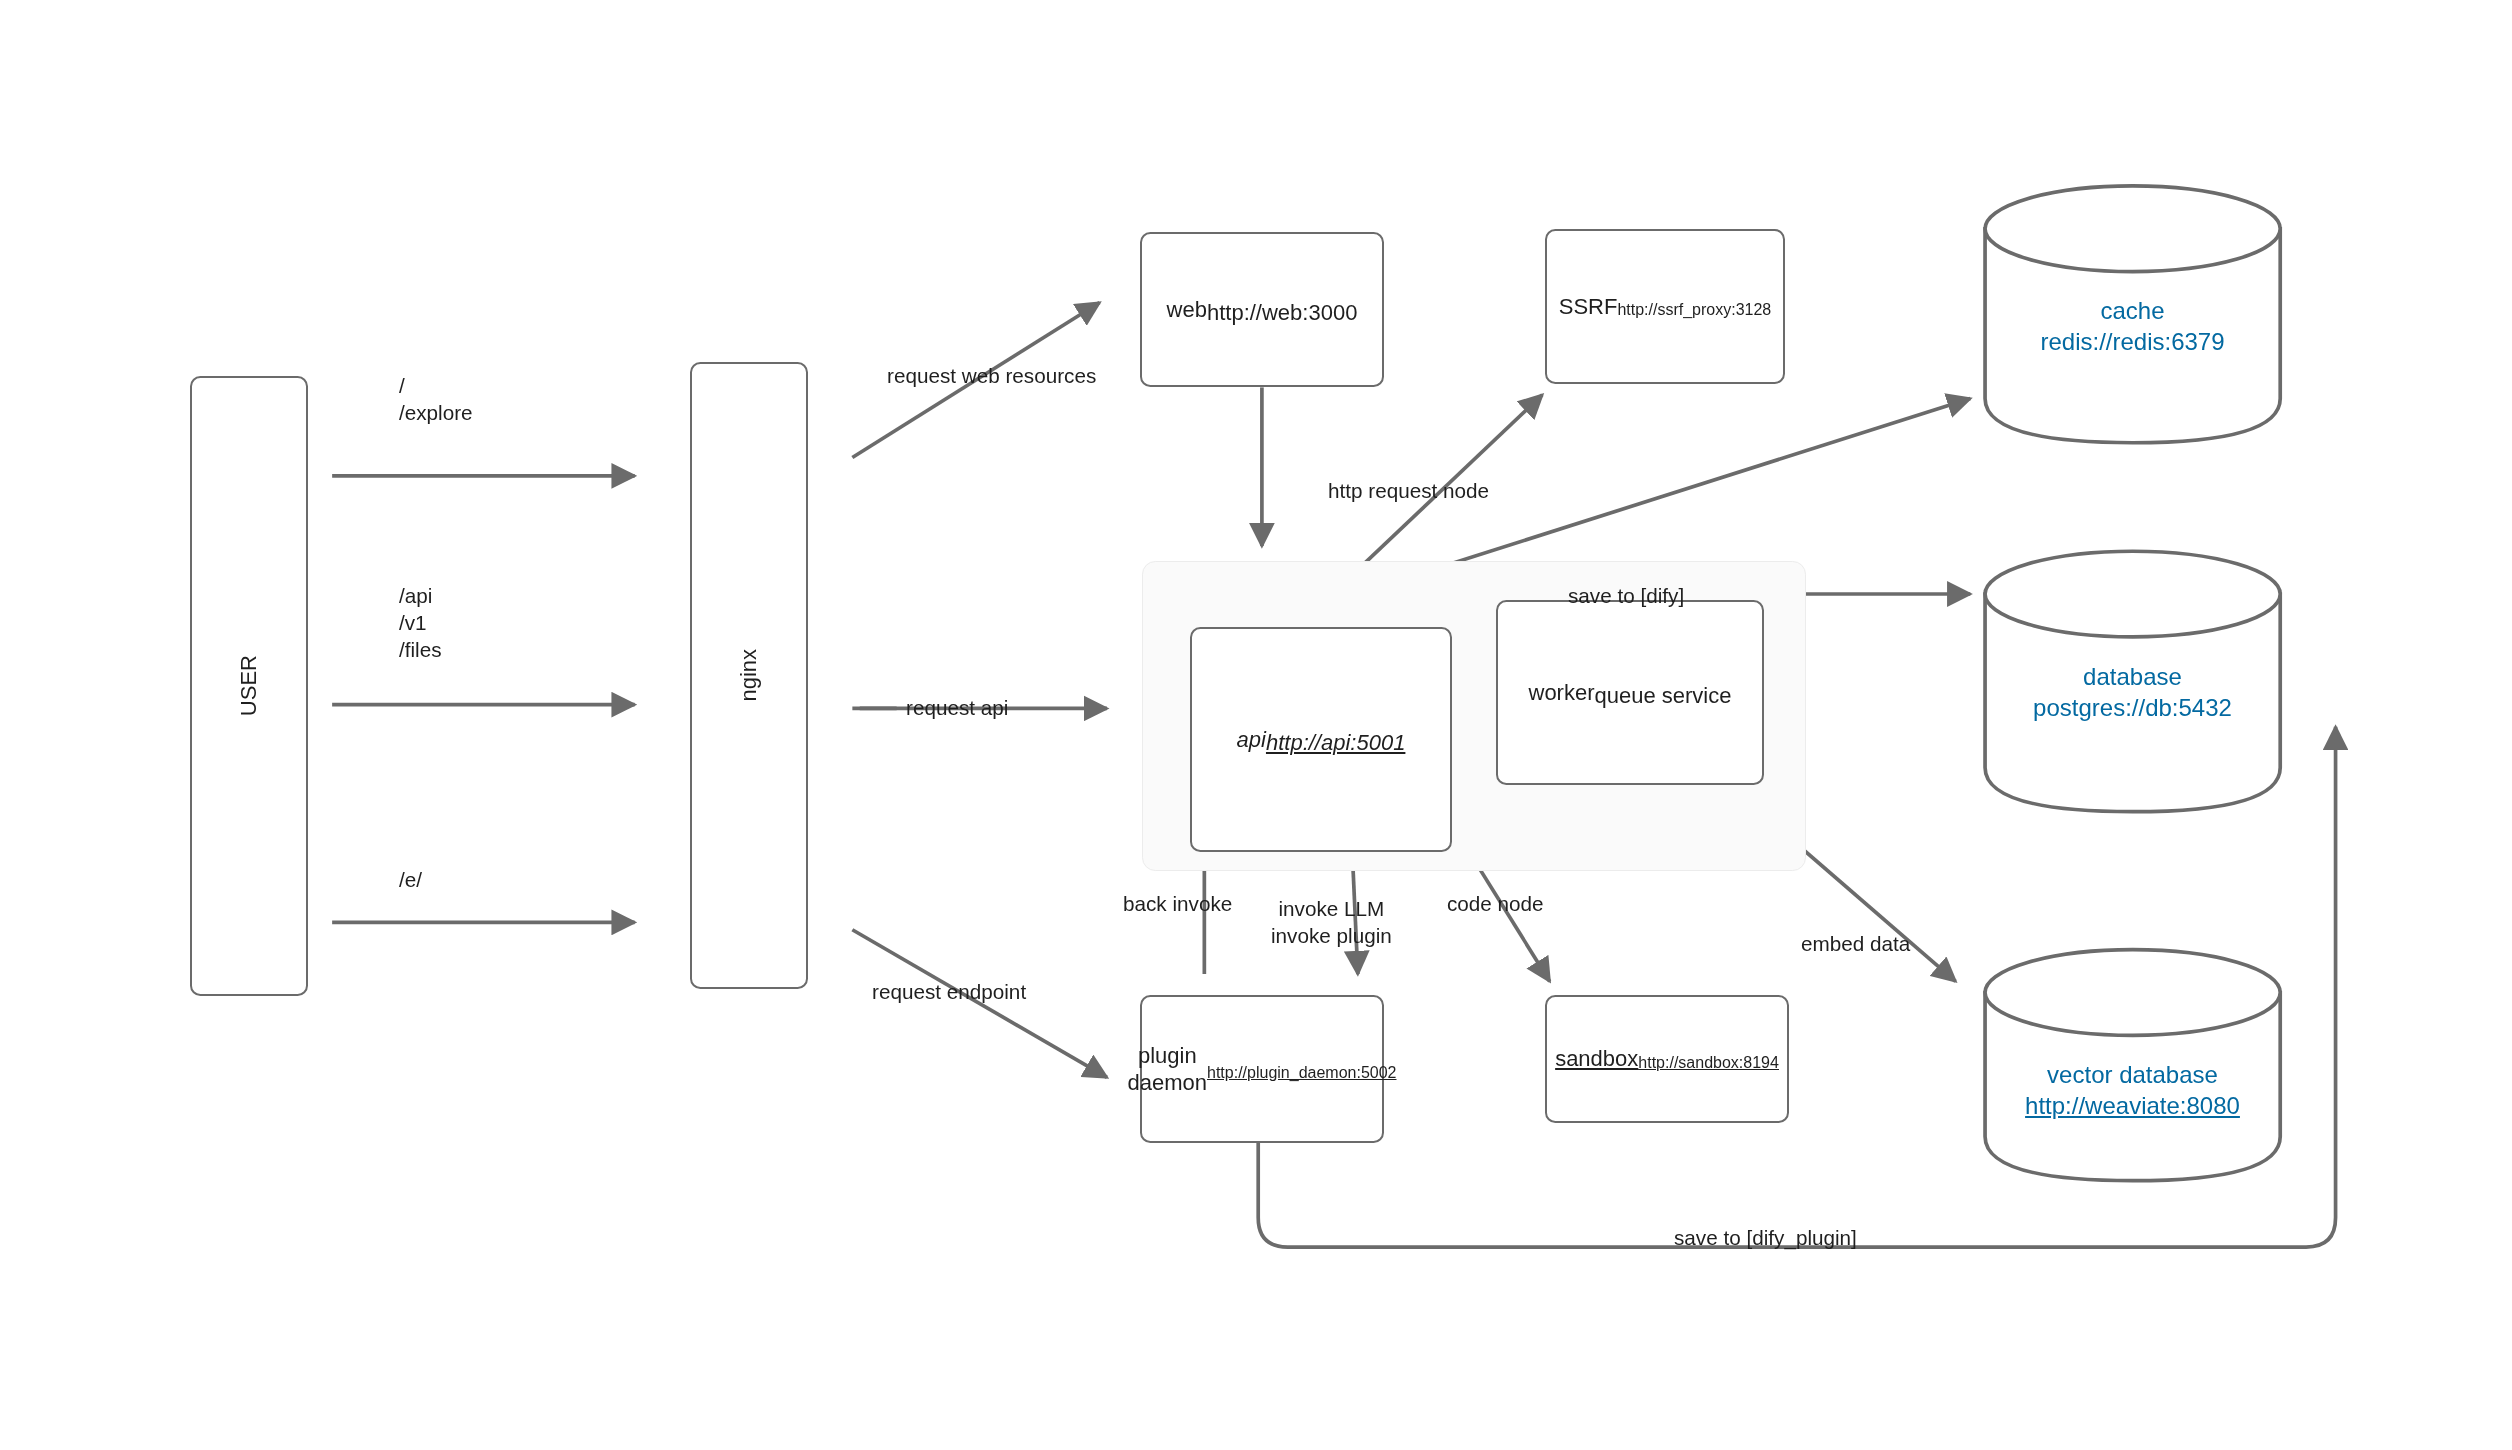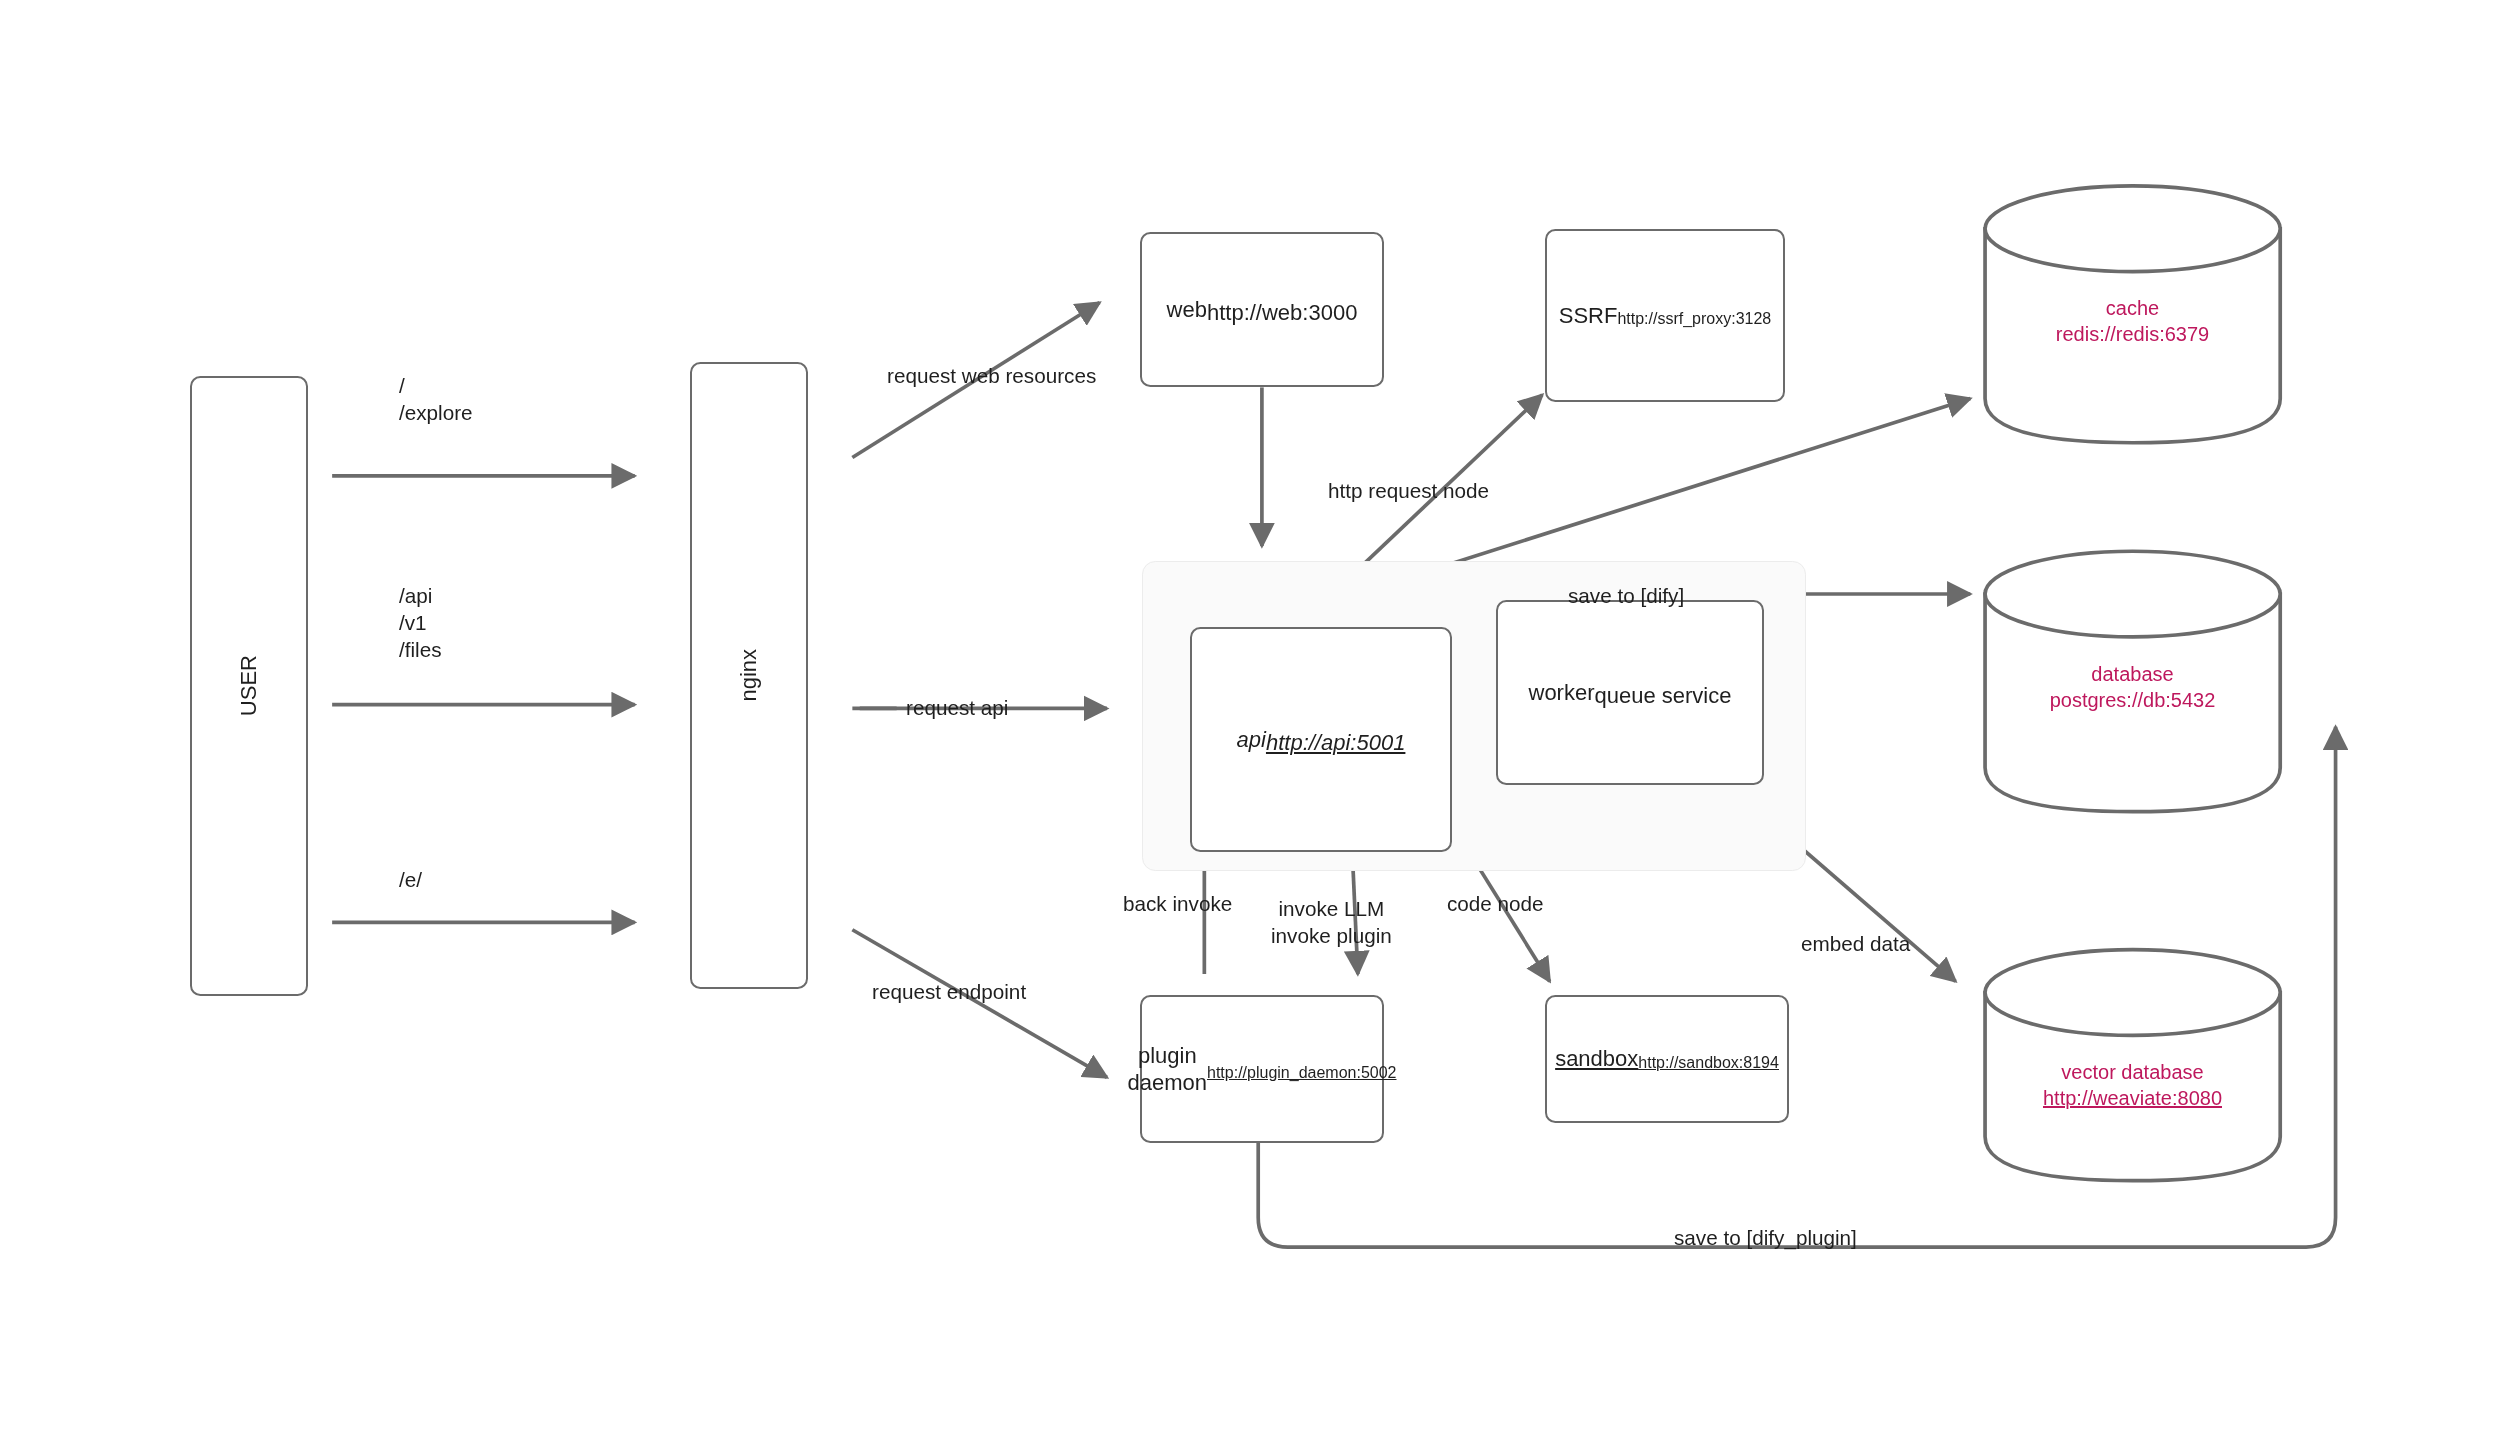--- a/index.html
+++ b/index.html
@@ -64,23 +64,23 @@
   .group-box {
     position: absolute;
     box-sizing: border-box;
     border: 1.5px solid #ececec;
     border-radius: 13.3px;
     background: #fafafa;
   }
   .cyl-label {
     position: absolute;
     text-align: center;
-    font-size: 20px;
+    font-size: 24px;
     line-height: 1.3;
-    color: #be185d;
+    color: #0369a1;
     pointer-events: none;
   }
   .cyl-label .link {
     text-decoration: underline;
   }
   .edge-label {
     position: absolute;
     font-size: 20.7px;
     line-height: 1.3;
     color: #1f1f1f;
@@ -158,21 +158,21 @@
 
   <div class="node vertical" style="left:690px; top:362px; width:118px; height:627px;">
     <div class="title">nginx</div>
   </div>
 
   <div class="node" style="left:1140px; top:232px; width:244px; height:155px;">
     <div class="title">web</div>
     <div class="sub">http://web:3000</div>
   </div>
 
-  <div class="node" style="left:1545px; top:229px; width:240px; height:173px;">
+  <div class="node" style="left:1545px; top:229px; width:240px; height:155px;">
     <div class="title">SSRF</div>
     <div class="sub small">http://ssrf_proxy:3128</div>
   </div>
 
   <div class="node" style="left:1190px; top:627px; width:262px; height:225px;font-style:italic;">
     <div class="title">api</div>
     <div class="sub link">http://api:5001</div>
   </div>
 
   <div class="node" style="left:1496px; top:600px; width:268px; height:185px;">

